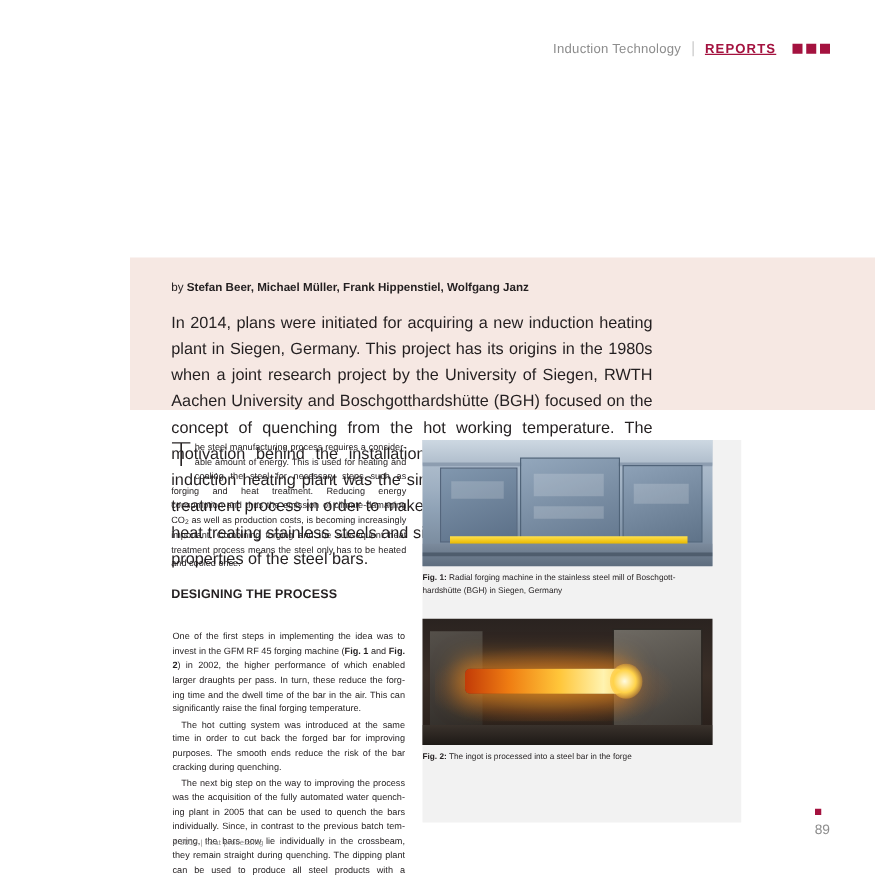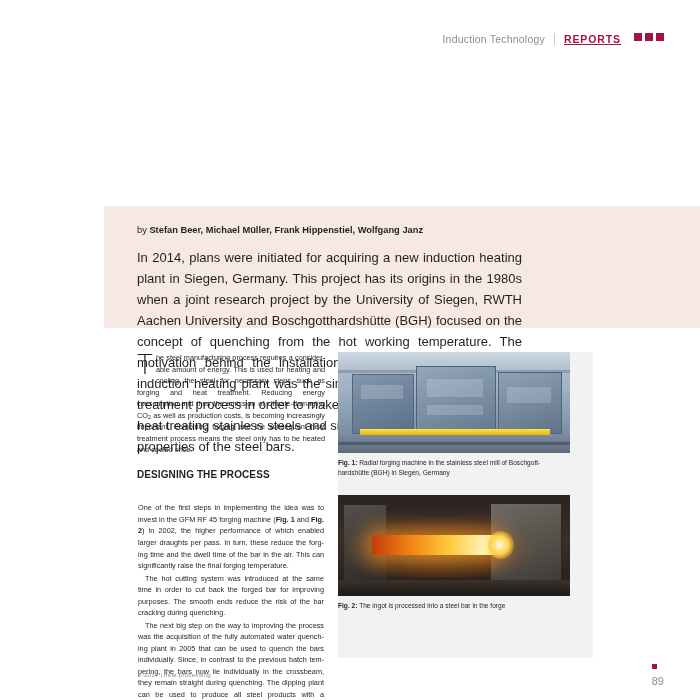--- a/index.html
+++ b/index.html
@@ -20,20 +20,21 @@
     height: 700px;
     box-sizing: border-box;
   }
 
   
   .header {
     position: absolute;
     top: 33px;
     right: 36px;
     display: flex;
+    align-items: center;
     gap: 9px;
     font-size: 10.5px;
   }
   .header-section {
     color: #8d8d8d;
     letter-spacing: 0.2px;
   }
   .header-divider {
     width: 1px;
     height: 12px;
@@ -267,21 +268,21 @@
   .footer-left {
     position: absolute;
     bottom: 22px;
     left: 138px;
     font-size: 6.2px;
     color: #8d8d8d;
     letter-spacing: 0.2px;
   }
   .footer-right {
     position: absolute;
-    bottom: 13px;
+    bottom: 30px;
     right: 36px;
     display: flex;
     align-items: flex-start;
     gap: 6px;
     flex-direction: column;
   }
   .footer-square {
     width: 5px; height: 5px; background: #a4123f; display: block;
   }
   .pagenum {

